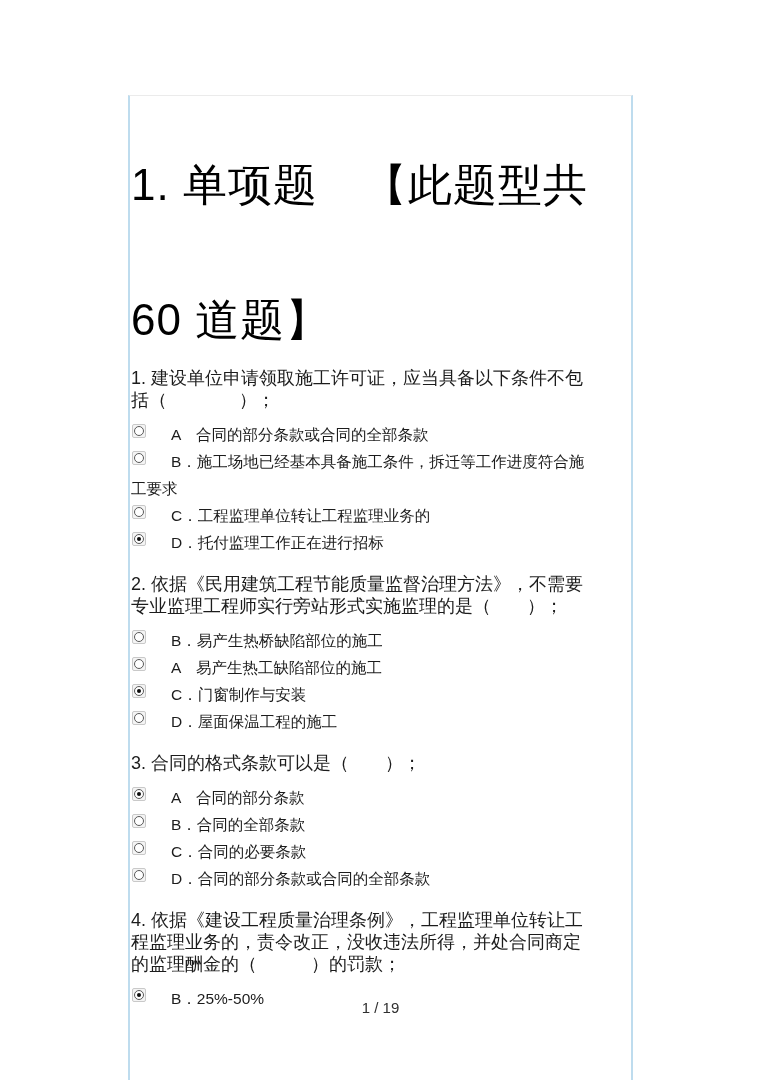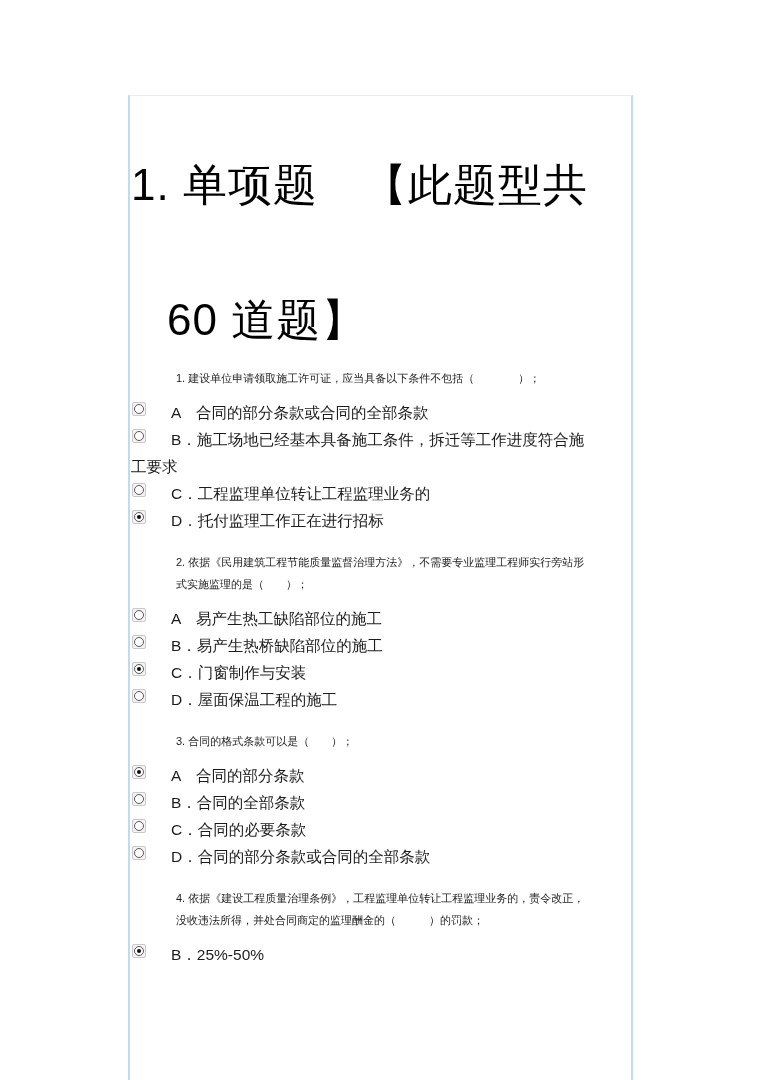--- a/index.html
+++ b/index.html
@@ -36,29 +36,28 @@
 
   .title-line1, .title-line2 {
     font-size: 44px;
     line-height: 1.16;
     letter-spacing: 1px;
     color: #000000;
     white-space: nowrap;
     font-family: "Liberation Sans", serif;
   }
   .title-line1 { margin-top: 63px; }
-  .title-line2 { margin-top: 84px; margin-left: 36px; }
+  .title-line2 { margin-top: 84px; }
 
   .question { margin-top: 17px; }
 
   .q-text {
-    font-size: 11px;
+    font-size: 18px;
     line-height: 22px;
     color: #1c1c1c;
-    margin-left: 45px;
   }
 
   .options { margin-top: 10px; }
 
   .opt {
     position: relative;
     font-size: 15.5px;
     line-height: 27px;
     min-height: 27px;
     text-indent: 40px; 
@@ -143,25 +142,25 @@
             <span class="opt-label">D．托付监理工作正在进行招标</span>
           </div>
         </div>
       </div>
 
       <div class="question">
         <p class="q-text">2. 依据《民用建筑工程节能质量监督治理方法》，不需要专业监理工程师实行旁站形式实施监理的是（　　）；</p>
         <div class="options">
           <div class="opt">
             <span class="radio"></span>
+            <span class="opt-label">B．易产生热桥缺陷部位的施工</span>
+          </div>
+          <div class="opt">
+            <span class="radio"></span>
             <span class="opt-label">A　易产生热工缺陷部位的施工</span>
-          </div>
-          <div class="opt">
-            <span class="radio"></span>
-            <span class="opt-label">B．易产生热桥缺陷部位的施工</span>
           </div>
           <div class="opt">
             <span class="radio selected"></span>
             <span class="opt-label">C．门窗制作与安装</span>
           </div>
           <div class="opt">
             <span class="radio"></span>
             <span class="opt-label">D．屋面保温工程的施工</span>
           </div>
         </div>
@@ -195,14 +194,15 @@
           <div class="opt">
             <span class="radio selected"></span>
             <span class="opt-label">B．25%-50%</span>
           </div>
         </div>
       </div>
 
     </div>
   </div>
 
+  <div class="footer">1 / 19</div>
 
 </div>
 
 </body></html>

